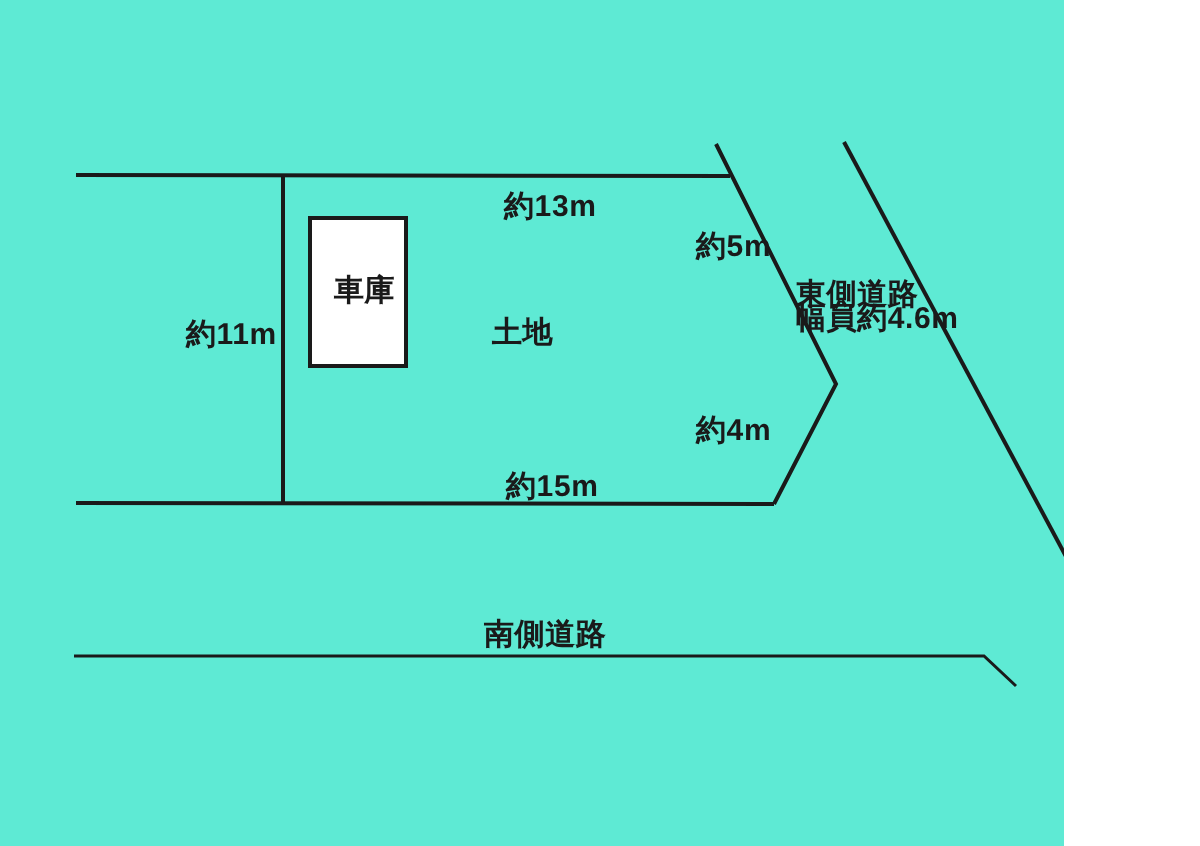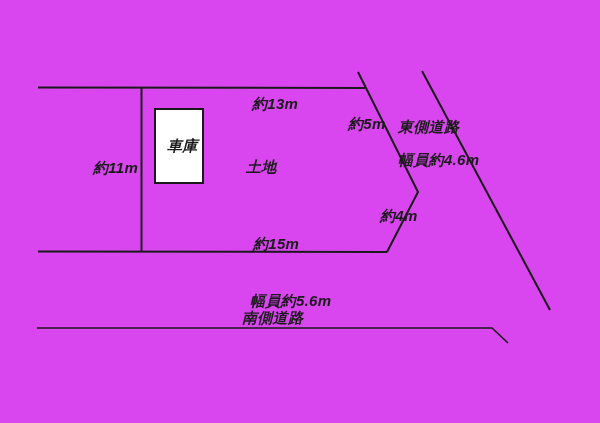--- a/index.html
+++ b/index.html
@@ -2,26 +2,25 @@
 <html><head>
 <meta charset="utf-8">
 <style>
   html, body {
     margin: 0;
     padding: 0;
     background: #ffffff;
   }
   #canvas {
     position: relative;
-    width: 600px;
+    width: 532px;
     height: 423px;
-    background: #d946ef;
+    background: #5eead4;
     font-family: "Liberation Sans", "DejaVu Sans", sans-serif;
     overflow: hidden;
-    font-style: italic;
   }
   #plot-svg {
     position: absolute;
     left: 0;
     top: 0;
   }
   .lbl {
     position: absolute;
     color: #1a1a1a;
     font-size: 15px;
@@ -56,25 +55,24 @@
   <span class="lbl" style="left:252px; top:96px;">約13m</span>
 
   <span class="lbl" style="left:93px; top:160px;text-align:right;">約11m</span>
 
   <span class="lbl" style="left:167px; top:138px;">車庫</span>
 
   <span class="lbl" style="left:246px; top:159px;">土地</span>
 
   <span class="lbl" style="left:348px; top:116px;">約5m</span>
 
-  <span class="lbl" style="left:398px; top:119px;">東側道路</span>
+  <span class="lbl" style="left:398px; top:140px;">東側道路</span>
 
   <span class="lbl" style="left:398px; top:152px;">幅員約4.6m</span>
 
-  <span class="lbl" style="left:380px; top:208px;">約4m</span>
+  <span class="lbl" style="left:348px; top:208px;">約4m</span>
 
   <span class="lbl" style="left:253px; top:236px;">約15m</span>
 
   <span class="lbl" style="left:242px; top:272px;margin-top:38px;">南側道路</span>
 
-  <span class="lbl" style="left:250px; top:293px;">幅員約5.6m</span>
 
 </div>
 
 </body></html>

